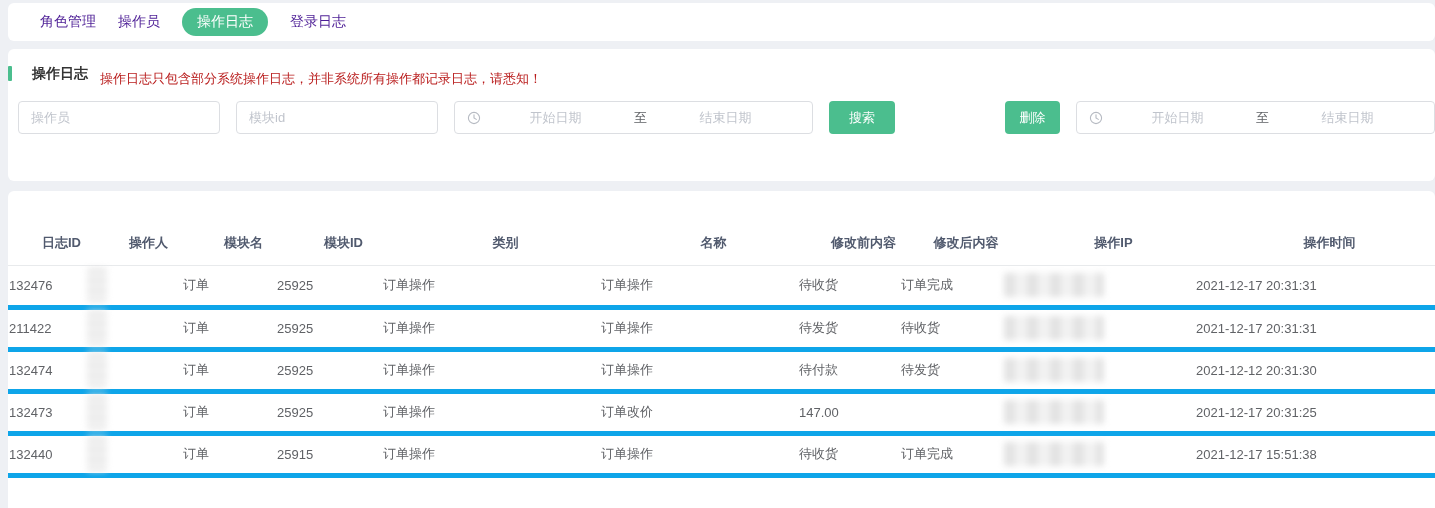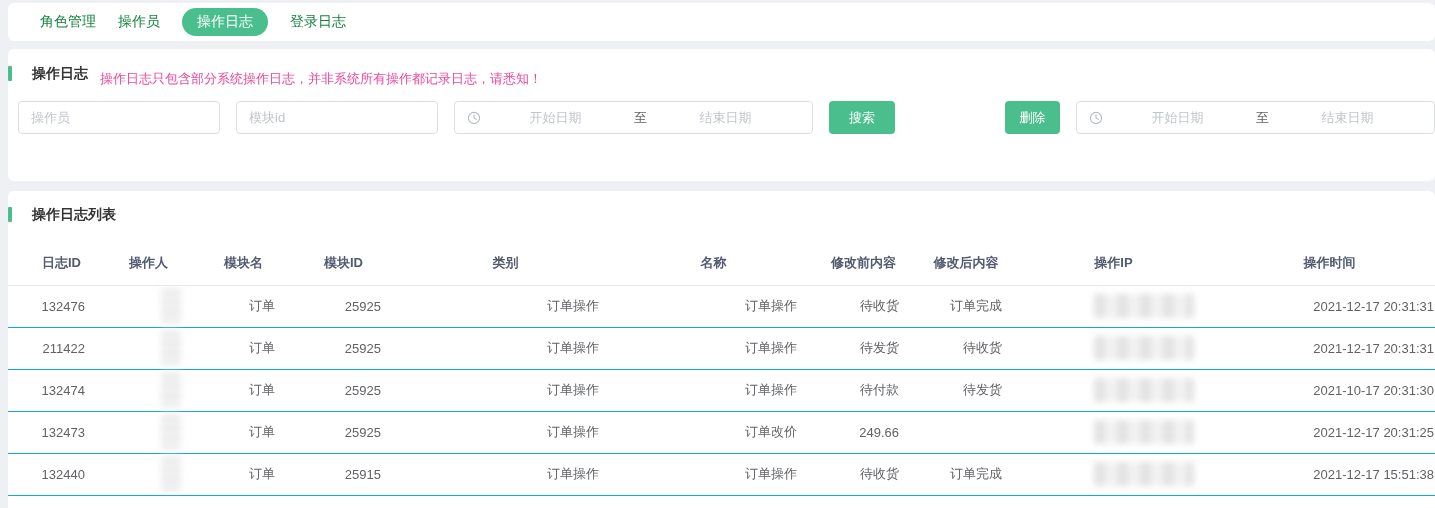--- a/index.html
+++ b/index.html
@@ -12,37 +12,37 @@
   }
   .page { padding:3px 0 0 8px; }
   .card { background:#ffffff; border-radius:6px; }
 
   
   .tabbar {
     height:38px; display:flex; align-items:center;
     padding-left:32px; gap:22px;
   }
   .tab {
-    font-size:14px; color:#15803d; cursor:pointer;
+    font-size:14px; color:#4c1d95; cursor:pointer;
     padding:5px 0; white-space:nowrap;
   }
   .tab.active {
     background:#4BBE8E; color:#ffffff;
     padding:5px 15px; border-radius:15px;
   }
 
   
   .search-card { margin-top:8px; height:132px; padding-top:15px; }
   .section-head { position:relative; padding-left:24px; height:20px; display:flex; align-items:center; }
   .section-head::before {
     content:""; position:absolute; left:0; top:2px;
     width:4px; height:15px; background:#4BBE8E; border-radius:1px;
   }
   .section-title { font-size:14px; font-weight:bold; color:#333; white-space:nowrap; }
-  .section-hint { font-size:13px; color:#ec4899; margin-left:12px; white-space:nowrap;margin-top:10px; }
+  .section-hint { font-size:13px; color:#b91c1c; margin-left:12px; white-space:nowrap;margin-top:10px; }
 
   .form-row { display:flex; align-items:center; margin-top:17px; padding-left:10px; gap:16px; }
   .ipt {
     height:33px; border:1px solid #dcdee2; border-radius:4px;
     padding:0 12px; font-size:13px; color:#606266; outline:none;
     font-family:inherit; background:#fff;
   }
   .ipt::placeholder { color:#c0c4cc; }
   .ipt-operator { width:212px; }
   .ipt-module { width:212px; }
@@ -62,21 +62,21 @@
 
   
   .list-card { margin-top:10px; padding-top:14px; height:330px; }
   .log-table { width:100%; border-collapse:collapse; margin-top:16px; table-layout:fixed; }
   .log-table th {
     height:44px; font-size:13px; font-weight:600; color:#515a6e;
     text-align:center; border-bottom:1px solid #e8eaec; white-space:nowrap;padding-left:30px;
   }
   .log-table td {
     height:42px; font-size:13px; color:#606266;
-    text-align:right; border-bottom:1px solid #0ea5e9; white-space:nowrap;
+    text-align:left; border-bottom:5px solid #0ea5e9; white-space:nowrap;
   }
   .redact {
     display:inline-block; vertical-align:middle;
     filter:blur(3px); border-radius:2px;
   }
   .redact-name {
     width:20px; height:34px;
     background:repeating-linear-gradient(180deg,#e7e7e7 0 5px,#f6f6f6 5px 10px);
   }
   .redact-ip {
@@ -121,23 +121,20 @@
           <path d="M7 3.8 V7 L9.3 8.4" fill="none" stroke="#b6bac2" stroke-width="1.1" stroke-linecap="round"></path>
         </svg>
         <span class="ph">开始日期</span>
         <span class="sep">至</span>
         <span class="ph">结束日期</span>
       </div>
     </div>
   </div>
 
   <div class="card list-card">
-    <div class="section-head">
-      <span class="section-title">操作日志列表</span>
-    </div>
 
     <table class="log-table">
       <colgroup>
         <col style="width:78px">
           <col style="width:96px">
           <col style="width:94px">
           <col style="width:106px">
         <col style="width:218px">
           <col style="width:198px">
           <col style="width:102px">
@@ -187,30 +184,30 @@
         <tr>
           <td>132474</td>
           <td><span class="redact redact-name"></span></td>
           <td>订单</td>
           <td>25925</td>
           <td>订单操作</td>
           <td>订单操作</td>
           <td>待付款</td>
           <td>待发货</td>
           <td><span class="redact redact-ip"></span></td>
-          <td>2021-10-17 20:31:30</td>
+          <td>2021-12-12 20:31:30</td>
         </tr>
         <tr>
           <td>132473</td>
           <td><span class="redact redact-name"></span></td>
           <td>订单</td>
           <td>25925</td>
           <td>订单操作</td>
           <td>订单改价</td>
-          <td>249.66</td>
+          <td>147.00</td>
           <td></td>
           <td><span class="redact redact-ip"></span></td>
           <td>2021-12-17 20:31:25</td>
         </tr>
         <tr>
           <td>132440</td>
           <td><span class="redact redact-name"></span></td>
           <td>订单</td>
           <td>25915</td>
           <td>订单操作</td>

